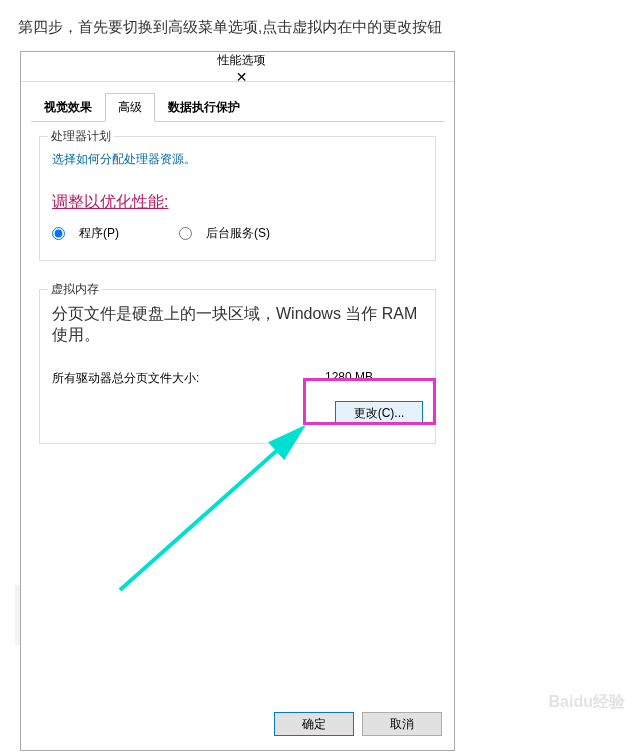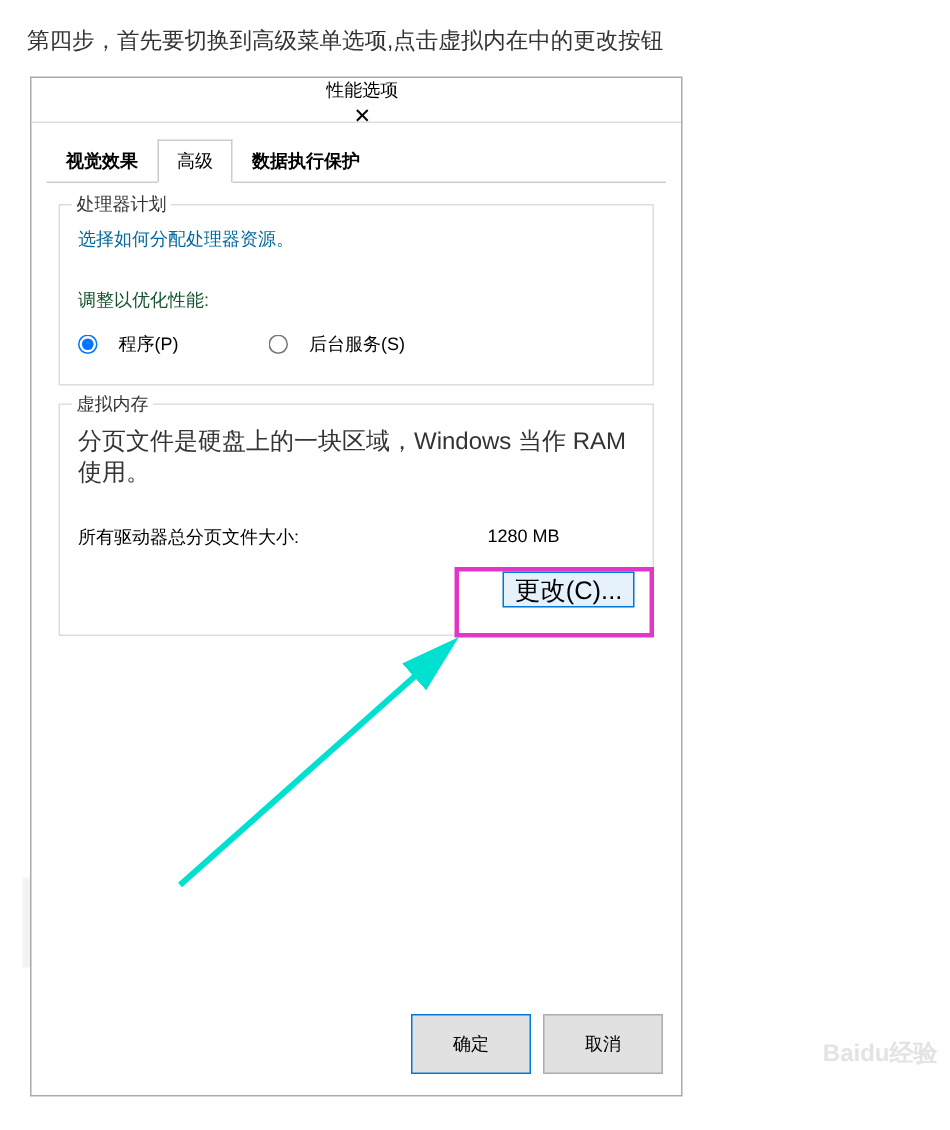--- a/index.html
+++ b/index.html
@@ -82,41 +82,42 @@
       border: 1px solid transparent;
       background: transparent;
       font-weight: bold;
     }
     .body {
       padding: 14px 18px 10px 18px;
     }
     .fieldset {
       border: 1px solid #ddd;
       padding: 14px 12px 18px 12px;
-      margin-bottom: 12px;
+      margin-bottom: 28px;
       position: relative;
     }
     .fieldset-legend {
       position: absolute;
       top: -9px;
       left: 8px;
       background: #fff;
       font-size: 12px;
       padding: 0 3px;
       color: #333;
     }
     .fieldset-desc {
       font-size: 12px;
       color: #0369a1;
       margin-bottom: 24px;
     }
     .adjust-label {
-      font-size: 12px;
-      color: #14532d;
+      font-size: 16px;
+      color: #be185d;
       margin-bottom: 12px;
+      text-decoration: underline;
     }
     .radio-row {
       display: flex;
       gap: 60px;
       font-size: 12px;
       align-items: center;
     }
     .radio-option {
       display: flex;
       align-items: center;
@@ -138,21 +139,21 @@
     }
     .vm-value {
       margin-right: 50px;
     }
     .change-btn-wrap {
       text-align: right;
     }
     .change-btn {
       width: 88px;
       height: 24px;
-      font-size: 17px;
+      font-size: 12px;
       background: #e1e1e1;
       border: 1px solid #adadad;
       cursor: pointer;
     }
     .change-btn.hover {
       background: #e5f1fb;
       border: 1px solid #0078d7;
     }
     .highlight-rect {
       position: absolute;
@@ -175,21 +176,21 @@
     }
     .footer {
       display: flex;
       justify-content: flex-end;
       gap: 8px;
       padding: 10px 12px 14px 12px;
       margin-top: 220px;
     }
     .footer-btn {
       width: 80px;
-      height: 40px;
+      height: 24px;
       font-size: 12px;
       background: #e1e1e1;
       border: 1px solid #adadad;
       cursor: pointer;
     }
     .footer-btn.primary {
       border: 1px solid #0078d7;
     }
     .watermark {
       position: absolute;

